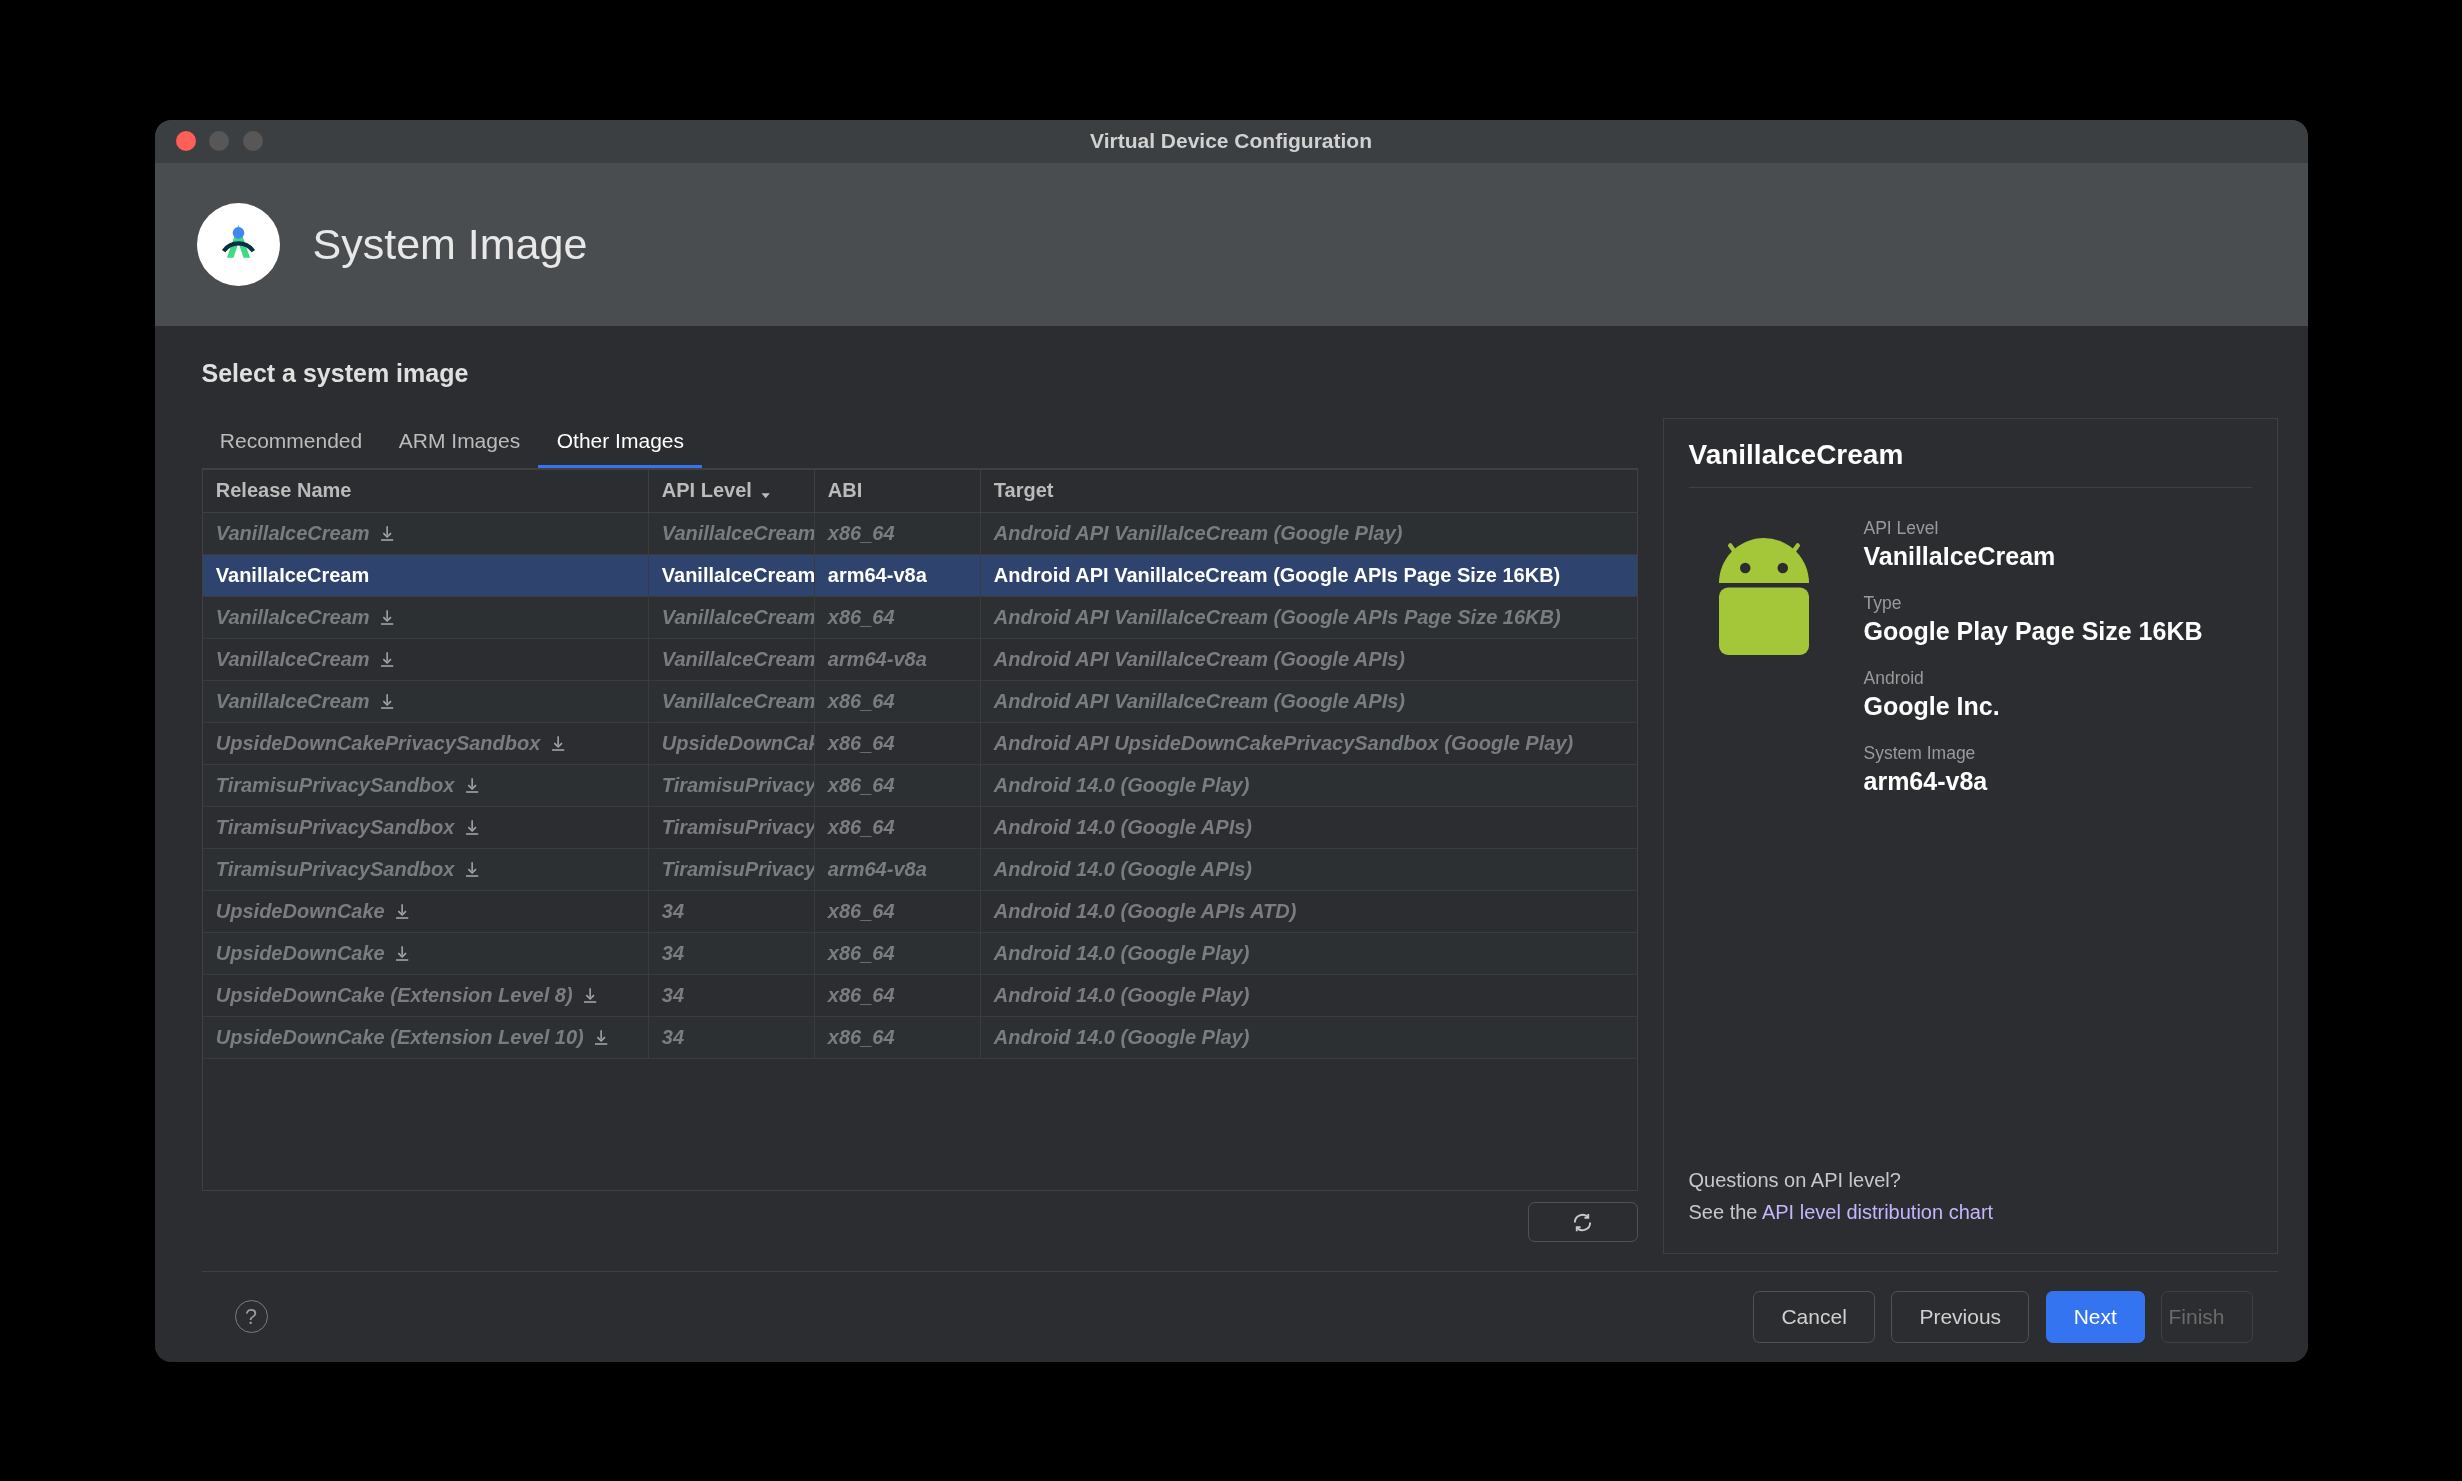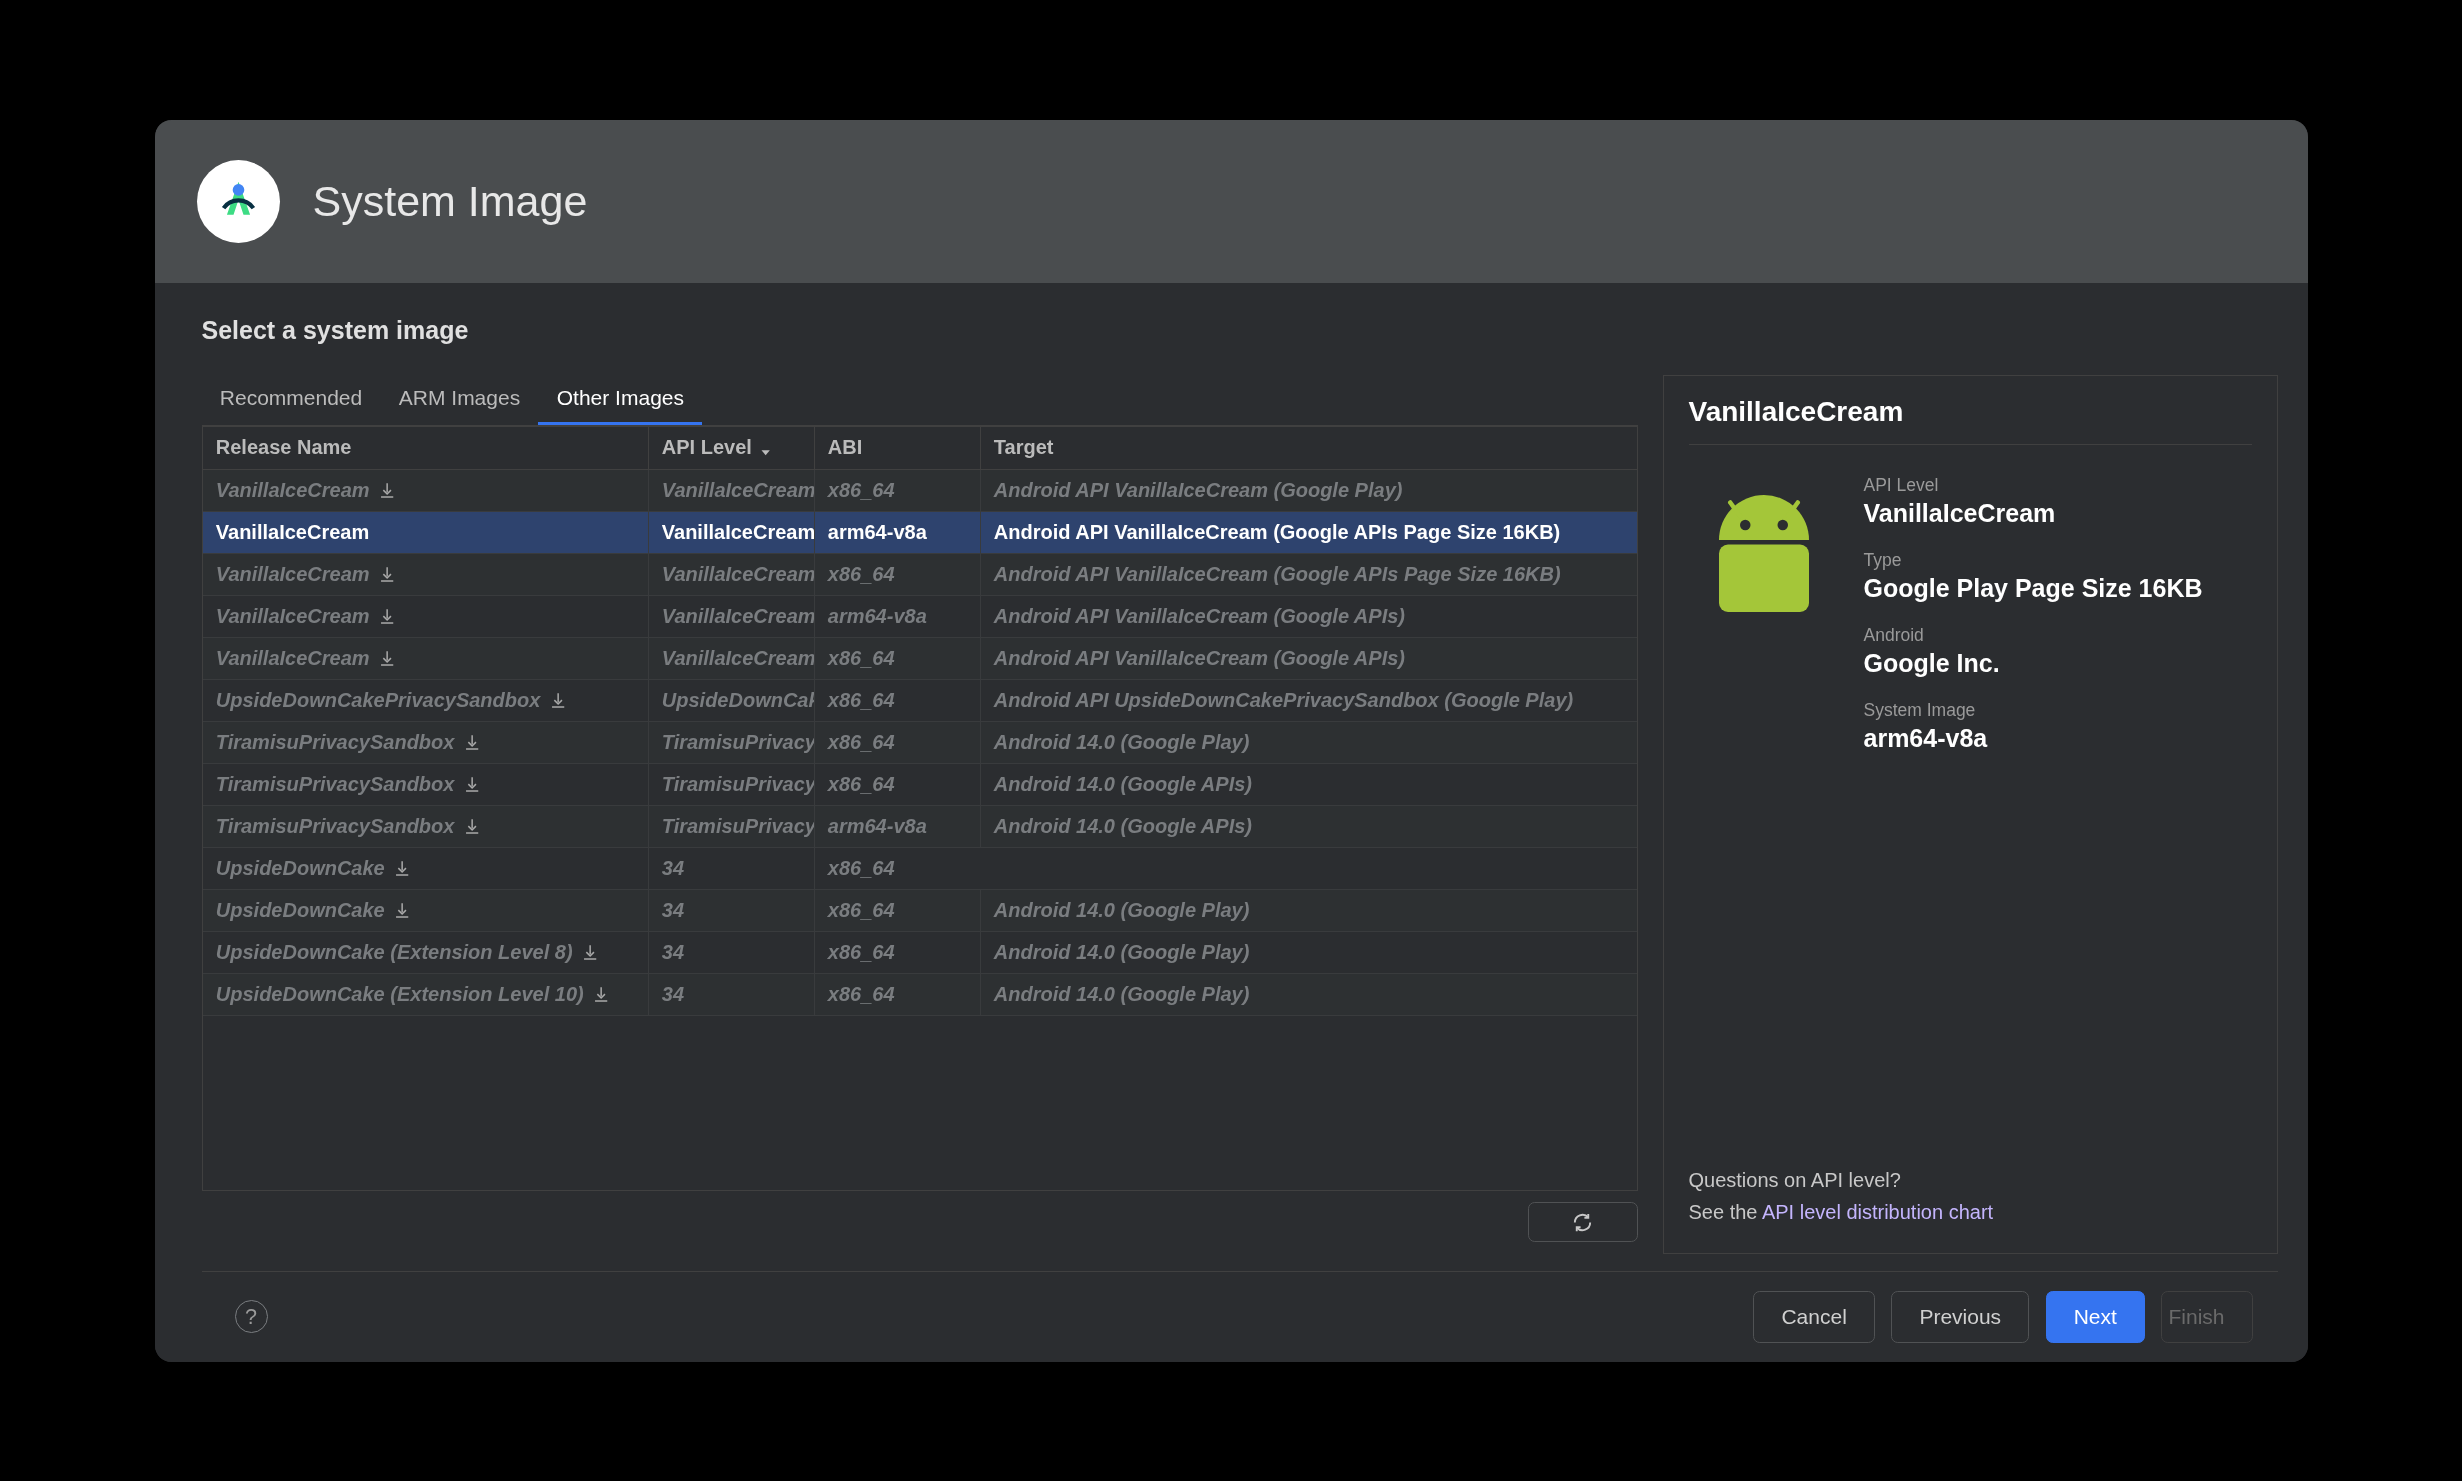--- a/index.html
+++ b/index.html
@@ -263,20 +263,28 @@
     cursor: pointer;
   }
   .btn.primary { background: #3574f0; border-color: #3574f0; color: #fff; }
   .btn.disabled { color: #6a6a6a; cursor: default; border-color: #404040; padding-left: 6px; }
 </style>
 </head>
 <body>
 
 <div class="window">
 
+  <div class="titlebar">
+    <div class="traffic">
+      <div class="tl red"></div>
+      <div class="tl yellow"></div>
+      <div class="tl green"></div>
+    </div>
+    <div class="titlebar-title">Virtual Device Configuration</div>
+  </div>
 
   <div class="header">
     <div class="header-icon">
       <svg viewBox="0 0 64 64">
         <path d="M32 8 L18 48 L26 48 L32 30 L38 48 L46 48 Z" fill="#3ddc84"></path>
         <circle cx="32" cy="18" r="7" fill="#4285f4"></circle>
         <path d="M14 40 A22 22 0 0 1 50 40" stroke="#083042" stroke-width="5" fill="none"></path>
       </svg>
     </div>
     <div class="header-title">System Image</div>
@@ -425,20 +433,21 @@
                 <div class="td col-name">
                   <span>UpsideDownCake</span>
                   <span class="dl-icon"><svg viewBox="0 0 24 24">
                       <path d="M12 3v12"></path>
                       <polyline points="7 12 12 17 17 12"></polyline>
                       <path d="M4 21h16"></path>
                     </svg></span>
                 </div>
                 <div class="td col-api">34</div>
                 <div class="td col-abi">x86_64</div>
+                <div class="td col-target">Android 14.0 (Google APIs ATD)</div>
               </div>
               <div class="tr">
                 <div class="td col-name">
                   <span>UpsideDownCake</span>
                   <span class="dl-icon"><svg viewBox="0 0 24 24">
                       <path d="M12 3v12"></path>
                       <polyline points="7 12 12 17 17 12"></polyline>
                       <path d="M4 21h16"></path>
                     </svg></span>
                 </div>

